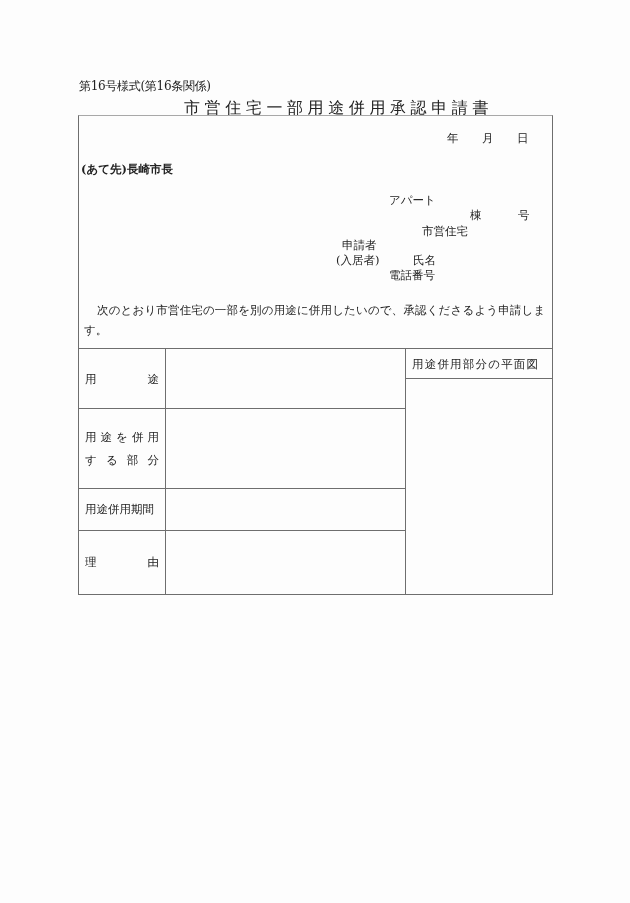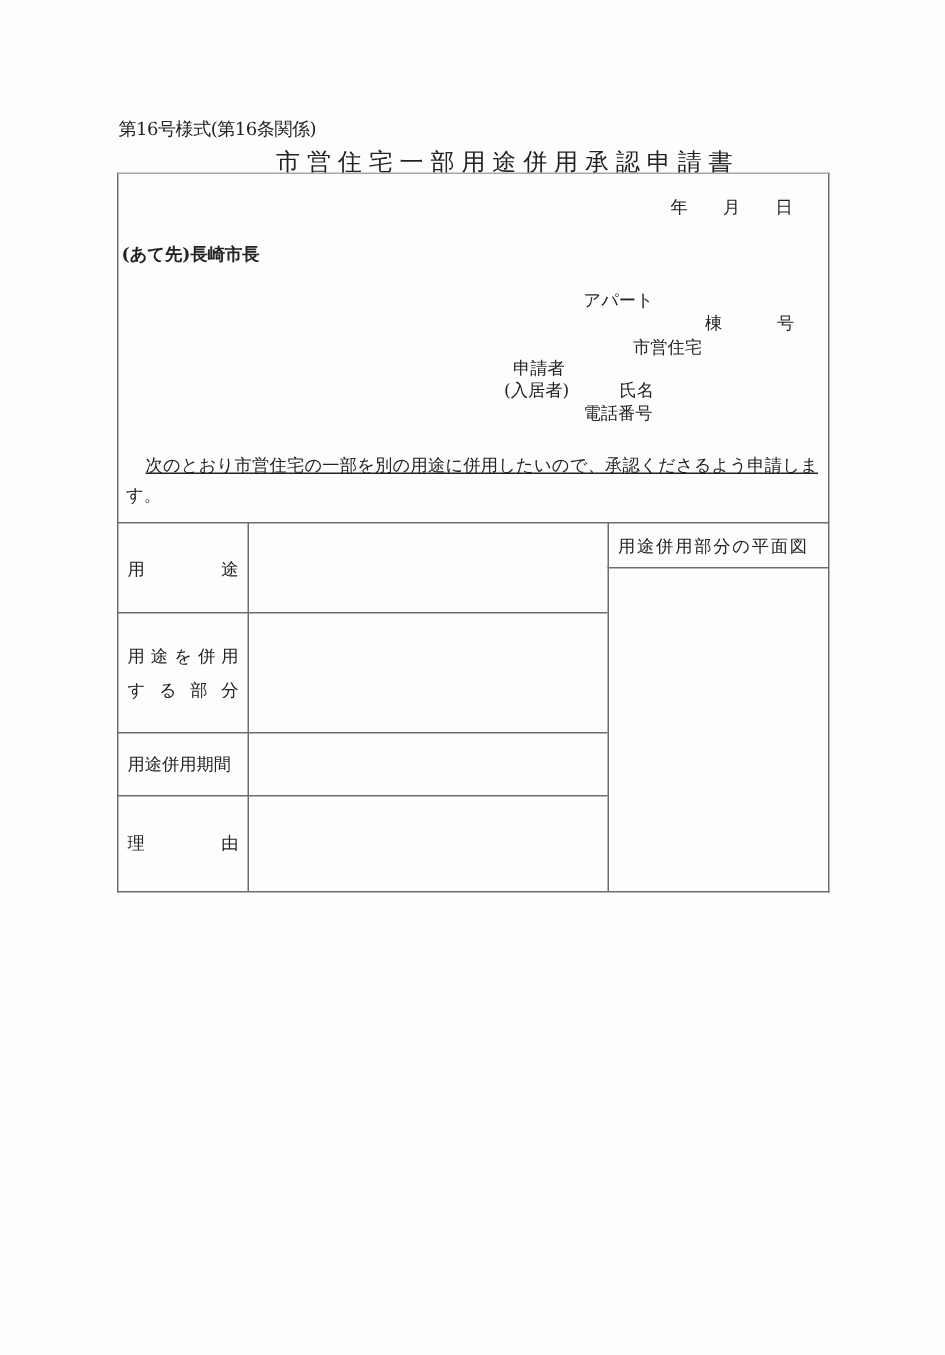--- a/index.html
+++ b/index.html
@@ -79,21 +79,21 @@
 <div class="field" style="left:440px; top:205px; width:28px; height:18px;"></div>
 <div class="field" style="left:486px; top:205px; width:30px; height:18px;"></div>
 
 <span class="abs txt" style="left:342px; top:238px;">申請者</span>
 <span class="abs txt" style="left:336px; top:253px;">(入居者)</span>
 <span class="abs txt" style="left:389px; top:253px;margin-left:24px;">氏名</span>
 <span class="abs txt" style="left:389px; top:268px;font-family:Liberation Serif, serif;">電話番号</span>
 <div class="field" style="left:416px; top:250px; width:130px; height:16px;"></div>
 <div class="field" style="left:440px; top:265px; width:106px; height:16px;"></div>
 
-<span class="abs txt" style="left:97px; top:303px; letter-spacing:0.15px;text-decoration:underline;">次のとおり市営住宅の一部を別の用途に併用したいので、承認くださるよう申請しま</span>
+<span class="abs txt" style="left:97px; top:303px; letter-spacing:0.15px;">次のとおり市営住宅の一部を別の用途に併用したいので、承認くださるよう申請しま</span>
 <span class="abs txt" style="left:84px; top:323px;">す。</span>
 
 <div class="hline" style="left:78px; top:348px; width:474px;"></div>
 <div class="vline" style="left:165px; top:348px; height:246px;"></div>
 <div class="vline" style="left:405px; top:348px; height:246px;"></div>
 <div class="hline" style="left:405px; top:378px; width:147px;"></div>
 <div class="hline" style="left:78px; top:408px; width:327px;"></div>
 <div class="hline" style="left:78px; top:488px; width:327px;"></div>
 <div class="hline" style="left:78px; top:530px; width:327px;"></div>
 

